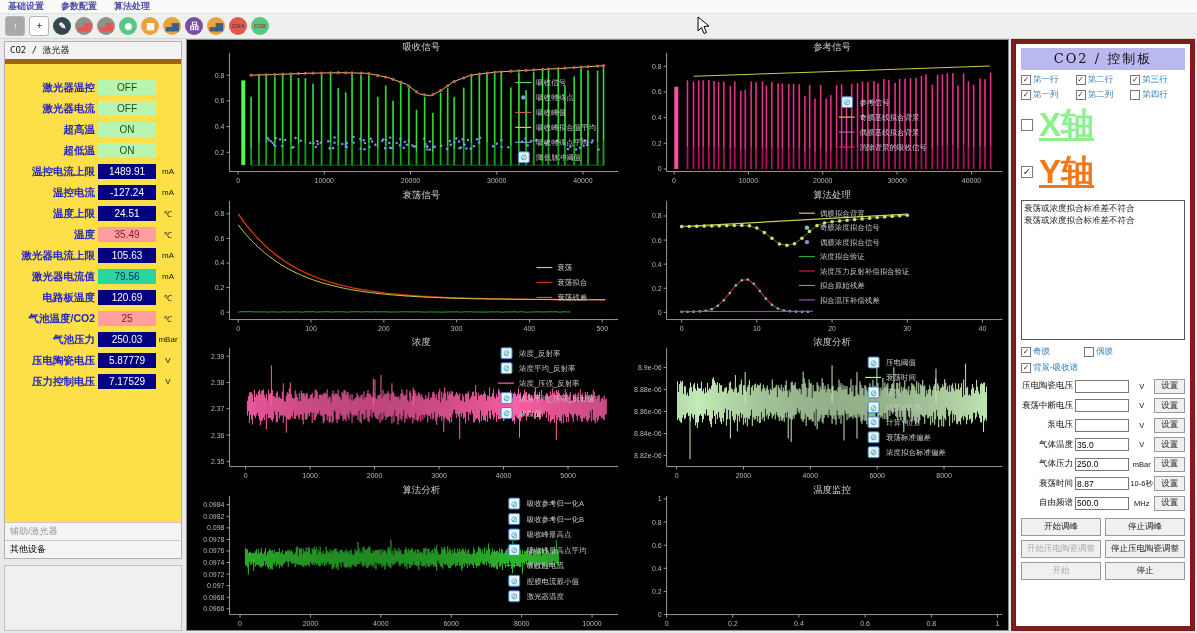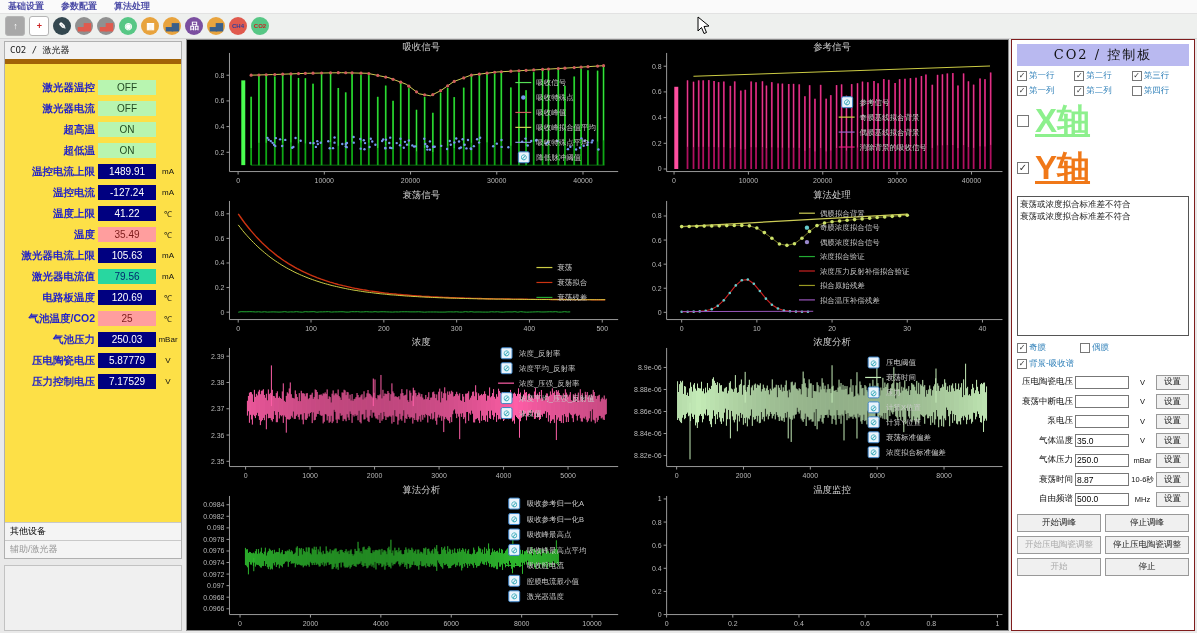--- a/index.html
+++ b/index.html
@@ -27,21 +27,21 @@
   .v-navy{background:#000080;color:#ffffff;}
   .v-pink{background:#ff9e9e;color:#7c1a1a;}
   .v-teal{background:#28d7a0;color:#00286e;}
   .param-unit{width:24px;font-size:8px;color:#111;text-align:center;}
   .acc-item{height:15px;border-top:1px solid #c9c9c9;background:#f4f4f4;font-size:9px;padding:2px 5px 0 5px;}
   .acc-muted{color:#979797;}
   .empty-panel{flex:1;margin-top:6px;background:#f0f0f0;border:1px solid #c2c2c2;}
   .charts{flex:1;background:#000;border:1px solid #8a8a8a;margin:0 2px;
     display:grid;grid-template-columns:53.2% 46.8%;grid-template-rows:repeat(4,25%);}
   .chart-cell{position:relative;overflow:hidden;}
-  .right-col{width:184px;background:#ffffff;border:1px solid #7f1d1d;margin-right:2px;
+  .right-col{width:184px;background:#ffffff;border:5px solid #7f1d1d;margin-right:2px;
     padding:4px 5px;box-sizing:border-box;display:flex;flex-direction:column;}
   .rp-title{background:#b9b9f0;text-align:center;font-size:13px;letter-spacing:2px;
     padding:2px 0;color:#111;font-family:"DejaVu Serif",serif;}
   .check-grid{display:grid;grid-template-columns:1fr 1fr 1fr;margin-top:4px;row-gap:3px;}
   .cklabel{font-size:8.5px;color:#2d7fb8;display:flex;align-items:center;gap:2px;}
   .cb{display:inline-block;width:8px;height:8px;border:1px solid #777;background:#fff;
     font-size:8px;line-height:8px;text-align:center;color:#333;flex:0 0 auto;}
   .cb.big{width:10px;height:10px;font-size:10px;line-height:10px;}
   .axis-row{display:flex;align-items:center;gap:6px;height:47px;}
   .axis-label{font-size:33px;font-weight:bold;line-height:1;text-decoration:underline;}
@@ -112,21 +112,21 @@
             <span class="param-value v-navy">1489.91</span>
             <span class="param-unit">mA</span>
           </div>
           <div class="param-row">
             <span class="param-label">温控电流</span>
             <span class="param-value v-navy">-127.24</span>
             <span class="param-unit">mA</span>
           </div>
           <div class="param-row">
             <span class="param-label">温度上限</span>
-            <span class="param-value v-navy">41.22</span>
+            <span class="param-value v-navy">24.51</span>
             <span class="param-unit">℃</span>
           </div>
           <div class="param-row">
             <span class="param-label">温度</span>
             <span class="param-value v-pink">35.49</span>
             <span class="param-unit">℃</span>
           </div>
           <div class="param-row">
             <span class="param-label">激光器电流上限</span>
             <span class="param-value v-navy">105.63</span>
@@ -157,22 +157,22 @@
             <span class="param-value v-navy">5.87779</span>
             <span class="param-unit">V</span>
           </div>
           <div class="param-row">
             <span class="param-label">压力控制电压</span>
             <span class="param-value v-navy">7.17529</span>
             <span class="param-unit">V</span>
           </div>
         </div>
       <div id="acc-items">
+          <div class="acc-item acc-muted">辅助/激光器</div>
           <div class="acc-item">其他设备</div>
-          <div class="acc-item acc-muted">辅助/激光器</div>
         </div>
     </div>
     <div class="empty-panel"></div>
   </div>
 
   <div class="charts" id="charts">
       <div class="chart-cell"><svg viewBox="0 0 437 148" width="100%" height="100%">
           <text x="234.5" y="10" font-size="9.5" fill="#cfcfcf" text-anchor="middle">吸收信号</text>
           <line x1="42" y1="13" x2="42" y2="132" stroke="#9a9a9a" stroke-width="1"></line>
           <line x1="42" y1="132" x2="432" y2="132" stroke="#9a9a9a" stroke-width="1"></line>

